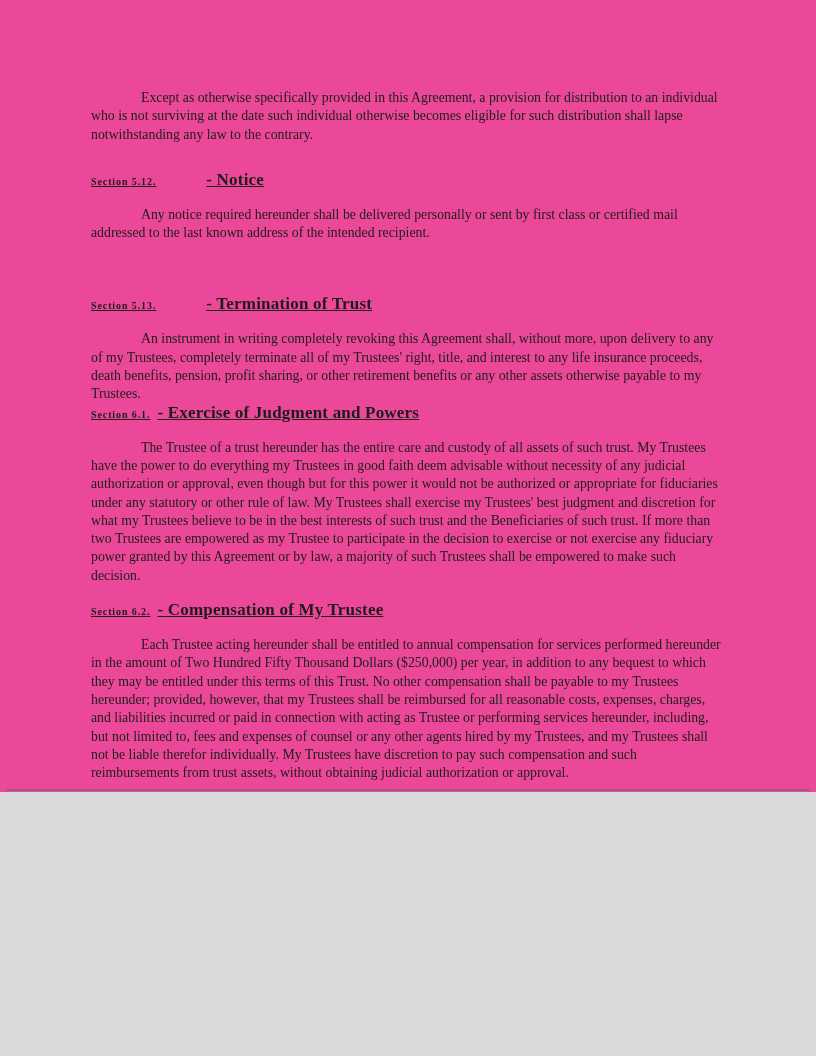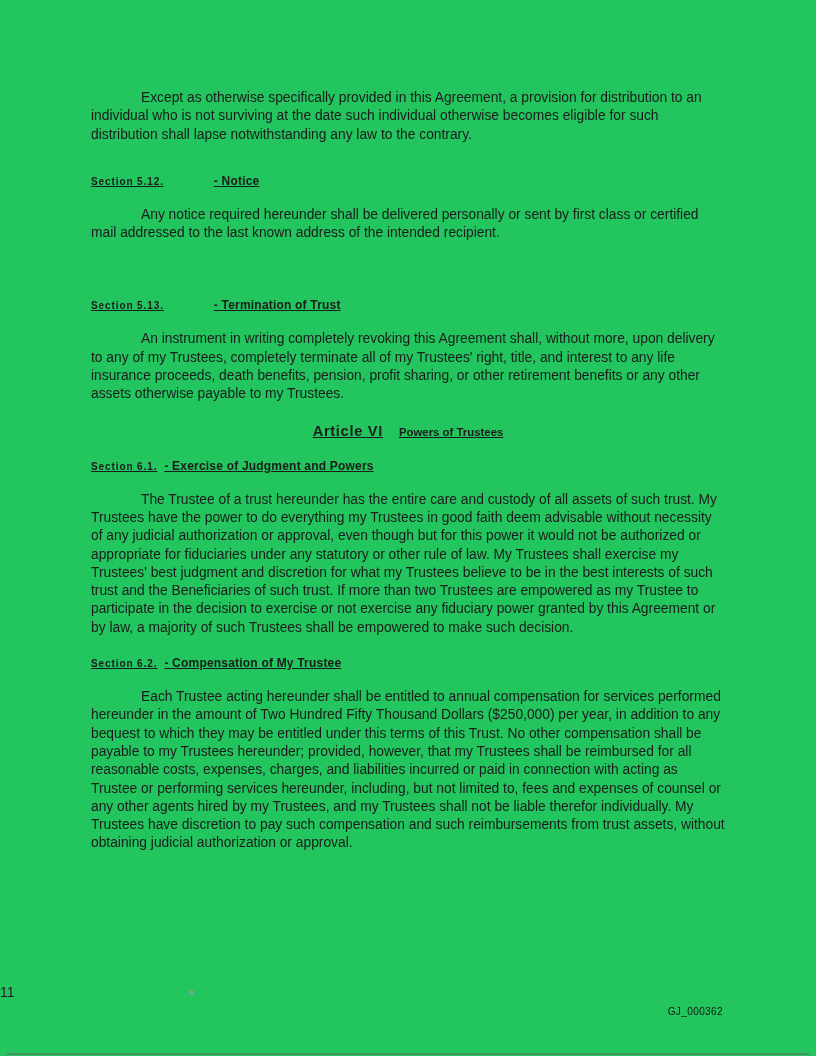--- a/index.html
+++ b/index.html
@@ -2,24 +2,24 @@
 <html><head>
 <meta charset="utf-8">
 <style>
   * { box-sizing: border-box; }
   html, body { margin: 0; padding: 0; }
   body { background: #d9d9d9; }
 
   .page {
     position: relative;
     width: 816px;
-    height: 1056px;
+    height: 792px;
     margin: 0 auto;
-    background: #22c55e;
-    font-family: Liberation Sans, sans-serif;
+    background: #ec4899;
+    font-family: Liberation Serif, serif;
     color: #1c1c1c;
     overflow: hidden;
   }
 
   .content {
     position: absolute;
     left: 91px;
     top: 89px;
     width: 634px;
   }
@@ -34,21 +34,21 @@
 
   .sec-heading { margin: 0; line-height: 18px; white-space: nowrap; }
   .sec-num {
     font-weight: bold;
     font-size: 10px;
     letter-spacing: 0.9px;
     text-decoration: underline;
   }
   .sec-title {
     font-weight: bold;
-    font-size: 12px;
+    font-size: 17px;
     letter-spacing: 0.2px;
     text-decoration: underline;
     margin-top: 31px;
   }
   .tab   { margin-left: 50px; }
   .close { margin-left: 7px; }
 
   .mb-intro      { margin-bottom: 27px; }
   .mb-heading    { margin-bottom: 15px; }
   .mt-big        { margin-top: 53px; }
@@ -126,23 +126,20 @@
     </div>
 
     <p class="para indent mb-para">Any notice required hereunder shall be delivered personally or sent by first class or certified mail addressed to the last known address of the intended recipient.</p>
 
     <div class="sec-heading mt-big mb-heading">
       <span class="sec-num">Section 5.13.</span><span class="sec-title tab">- Termination of Trust</span>
     </div>
 
     <p class="para indent mb-para">An instrument in writing completely revoking this Agreement shall, without more, upon delivery to any of my Trustees, completely terminate all of my Trustees' right, title, and interest to any life insurance proceeds, death benefits, pension, profit sharing, or other retirement benefits or any other assets otherwise payable to my Trustees.</p>
 
-    <div class="article-heading">
-      <span class="article-num">Article VI</span><span class="article-title">Powers of Trustees</span>
-    </div>
 
     <div class="sec-heading mb-heading">
       <span class="sec-num">Section 6.1.</span><span class="sec-title close">- Exercise of Judgment and Powers</span>
     </div>
 
     <p class="para indent mb-para">The Trustee of a trust hereunder has the entire care and custody of all assets of such trust. My Trustees have the power to do everything my Trustees in good faith deem advisable without necessity of any judicial authorization or approval, even though but for this power it would not be authorized or appropriate for fiduciaries under any statutory or other rule of law. My Trustees shall exercise my Trustees' best judgment and discretion for what my Trustees believe to be in the best interests of such trust and the Beneficiaries of such trust. If more than two Trustees are empowered as my Trustee to participate in the decision to exercise or not exercise any fiduciary power granted by this Agreement or by law, a majority of such Trustees shall be empowered to make such decision.</p>
 
     <div class="sec-heading mt-med mb-heading">
       <span class="sec-num">Section 6.2.</span><span class="sec-title close">- Compensation of My Trustee</span>
     </div>

